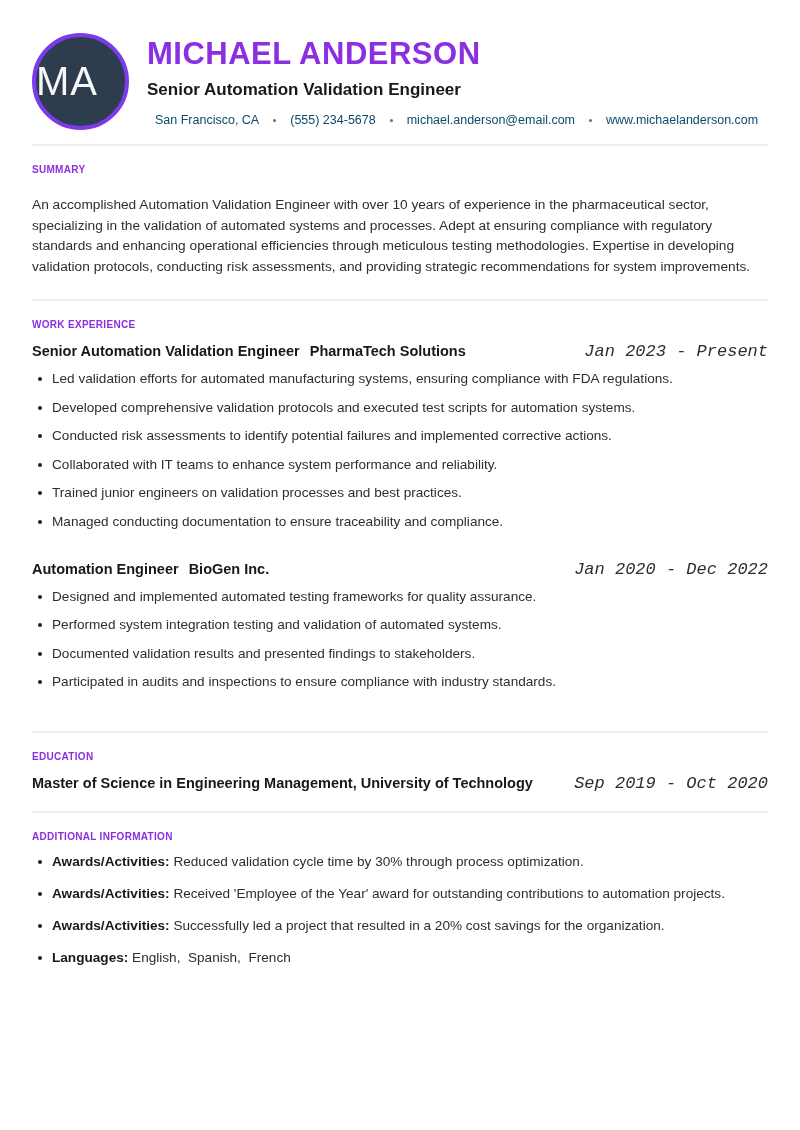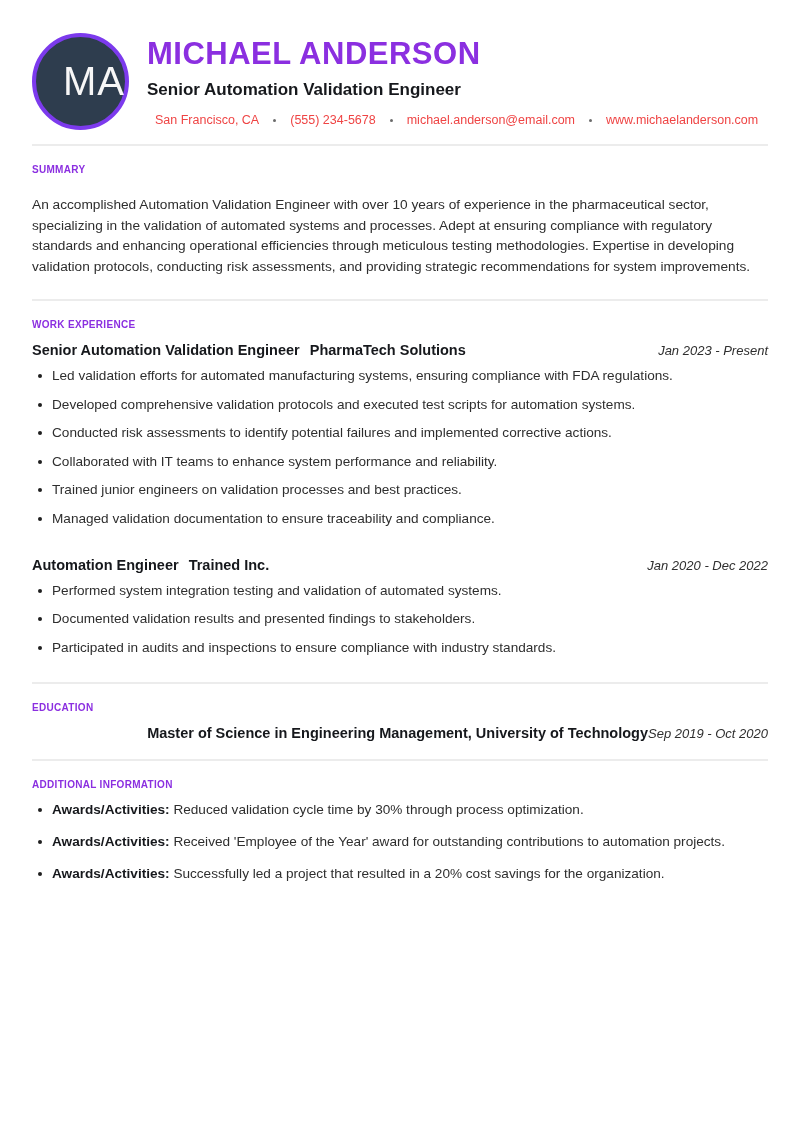--- a/index.html
+++ b/index.html
@@ -20,34 +20,34 @@
   .page{width:800px;min-height:1130px;background:#fff;}
   .inner{padding:0 32px;}
 
   
   .header{display:flex;align-items:center;gap:18px;padding:33px 0 14px;}
   .avatar{
     width:97px;height:97px;flex:0 0 auto;
     background:var(--avatar_bg);
     border:4px solid var(--avatar_ring);
     border-radius:50%;
-    display:flex;align-items:center;justify-content:flex-end;
+    display:flex;align-items:center;justify-content:flex-start;
   }
   .avatar span{color:#F7F7F7;font-size:40px;font-weight:400;letter-spacing:1px;}
   .header-text{flex:1;}
   .name{
     color:var(--accent);
     font-size:31px;font-weight:800;letter-spacing:0.5px;
     line-height:1.15;
   }
   .subtitle{color:#16181c;font-size:17px;font-weight:600;margin-top:9px;}
   .contact{
     display:flex;align-items:center;flex-wrap:wrap;
     margin-top:13px;margin-left:8px;
-    font-size:12.5px;color:#ef4444;
+    font-size:12.5px;color:#0c4a6e;
   }
   .contact .sep{
     width:3px;height:3px;border-radius:50%;
     background:#6b6b6b;margin:0 14px;display:inline-block;
   }
 
   hr.divider{border:none;border-top:2px solid var(--divider);margin:0;}
 
   
   section{padding:16px 0 22px;}
@@ -62,40 +62,40 @@
   }
 
   
   .entry-header{
     display:flex;align-items:baseline;justify-content:space-between;
     margin:28px 0 4px;
   }
   .entry-header.first{margin-top:12px;}
   .entry-titles{font-size:14.5px;font-weight:700;color:#16181c;}
   .entry-titles .company{margin-left:10px;}
-  .entry-dates{font-size:13px;font-style:italic;color:#2e2e2e;white-space:nowrap;}
+  .entry-dates{font-size:17px;font-style:italic;color:#2e2e2e;white-space:nowrap;font-family:Liberation Mono, monospace;}
 
   ul.bullets{list-style:none;margin-top:8px;}
   ul.bullets li{
     position:relative;
     padding-left:20px;
     font-size:13.6px;line-height:20px;
     color:#2e2e2e;
     margin-bottom:8.5px;
   }
   ul.bullets li::before{
     content:"";
     position:absolute;left:6px;top:8px;
     width:4px;height:4px;border-radius:50%;
     background:#1f1f1f;
   }
-  section.experience{padding-bottom:16px;}
+  section.experience{padding-bottom:30px;}
   section.experience .job2{margin-top:18px;}
   section.education{padding-bottom:12px;}
-  section.education .entry-header{margin:12px 0 6px;justify-content:flex-end;}
+  section.education .entry-header{margin:12px 0 6px;}
 
   section.additional ul.bullets li{margin-bottom:12px;}
   .item-label{font-weight:700;color:#16181c;}
   .prewrap{white-space:pre-wrap;}
 </style>
 </head>
 <body>
 
 <div class="page">
   <div class="inner">
@@ -137,32 +137,33 @@
             <span>Senior Automation Validation Engineer</span><span class="company">PharmaTech Solutions</span>
           </div>
           <div class="entry-dates">Jan 2023 - Present</div>
         </div>
         <ul class="bullets">
           <li>Led validation efforts for automated manufacturing systems, ensuring compliance with FDA regulations.</li>
           <li>Developed comprehensive validation protocols and executed test scripts for automation systems.</li>
           <li>Conducted risk assessments to identify potential failures and implemented corrective actions.</li>
           <li>Collaborated with IT teams to enhance system performance and reliability.</li>
           <li>Trained junior engineers on validation processes and best practices.</li>
-          <li>Managed validation documentation to ensure traceability and compliance.</li>
+          <li>Managed conducting documentation to ensure traceability and compliance.</li>
         </ul>
       </div>
 
       <div class="job job2">
         <div class="entry-header">
           <div class="entry-titles">
-            <span>Automation Engineer</span><span class="company">Trained Inc.</span>
+            <span>Automation Engineer</span><span class="company">BioGen Inc.</span>
           </div>
           <div class="entry-dates">Jan 2020 - Dec 2022</div>
         </div>
         <ul class="bullets">
+          <li>Designed and implemented automated testing frameworks for quality assurance.</li>
           <li>Performed system integration testing and validation of automated systems.</li>
           <li>Documented validation results and presented findings to stakeholders.</li>
           <li>Participated in audits and inspections to ensure compliance with industry standards.</li>
         </ul>
       </div>
     </section>
 
     <hr class="divider">
 
     <section class="education">
@@ -174,17 +175,18 @@
     </section>
 
     <hr class="divider">
 
     <section class="additional">
       <h2 class="section-heading">ADDITIONAL INFORMATION</h2>
       <ul class="bullets">
         <li><span class="item-label">Awards/Activities:</span> <span class="prewrap">Reduced validation cycle time by 30% through process optimization.</span></li>
         <li><span class="item-label">Awards/Activities:</span> <span class="prewrap">Received 'Employee of the Year' award for outstanding contributions to automation projects.</span></li>
         <li><span class="item-label">Awards/Activities:</span> <span class="prewrap">Successfully led a project that resulted in a 20% cost savings for the organization.</span></li>
+        <li><span class="item-label">Languages:</span> <span class="prewrap">English,  Spanish,  French</span></li>
       </ul>
     </section>
 
   </div>
 </div>
 
 </body></html>

